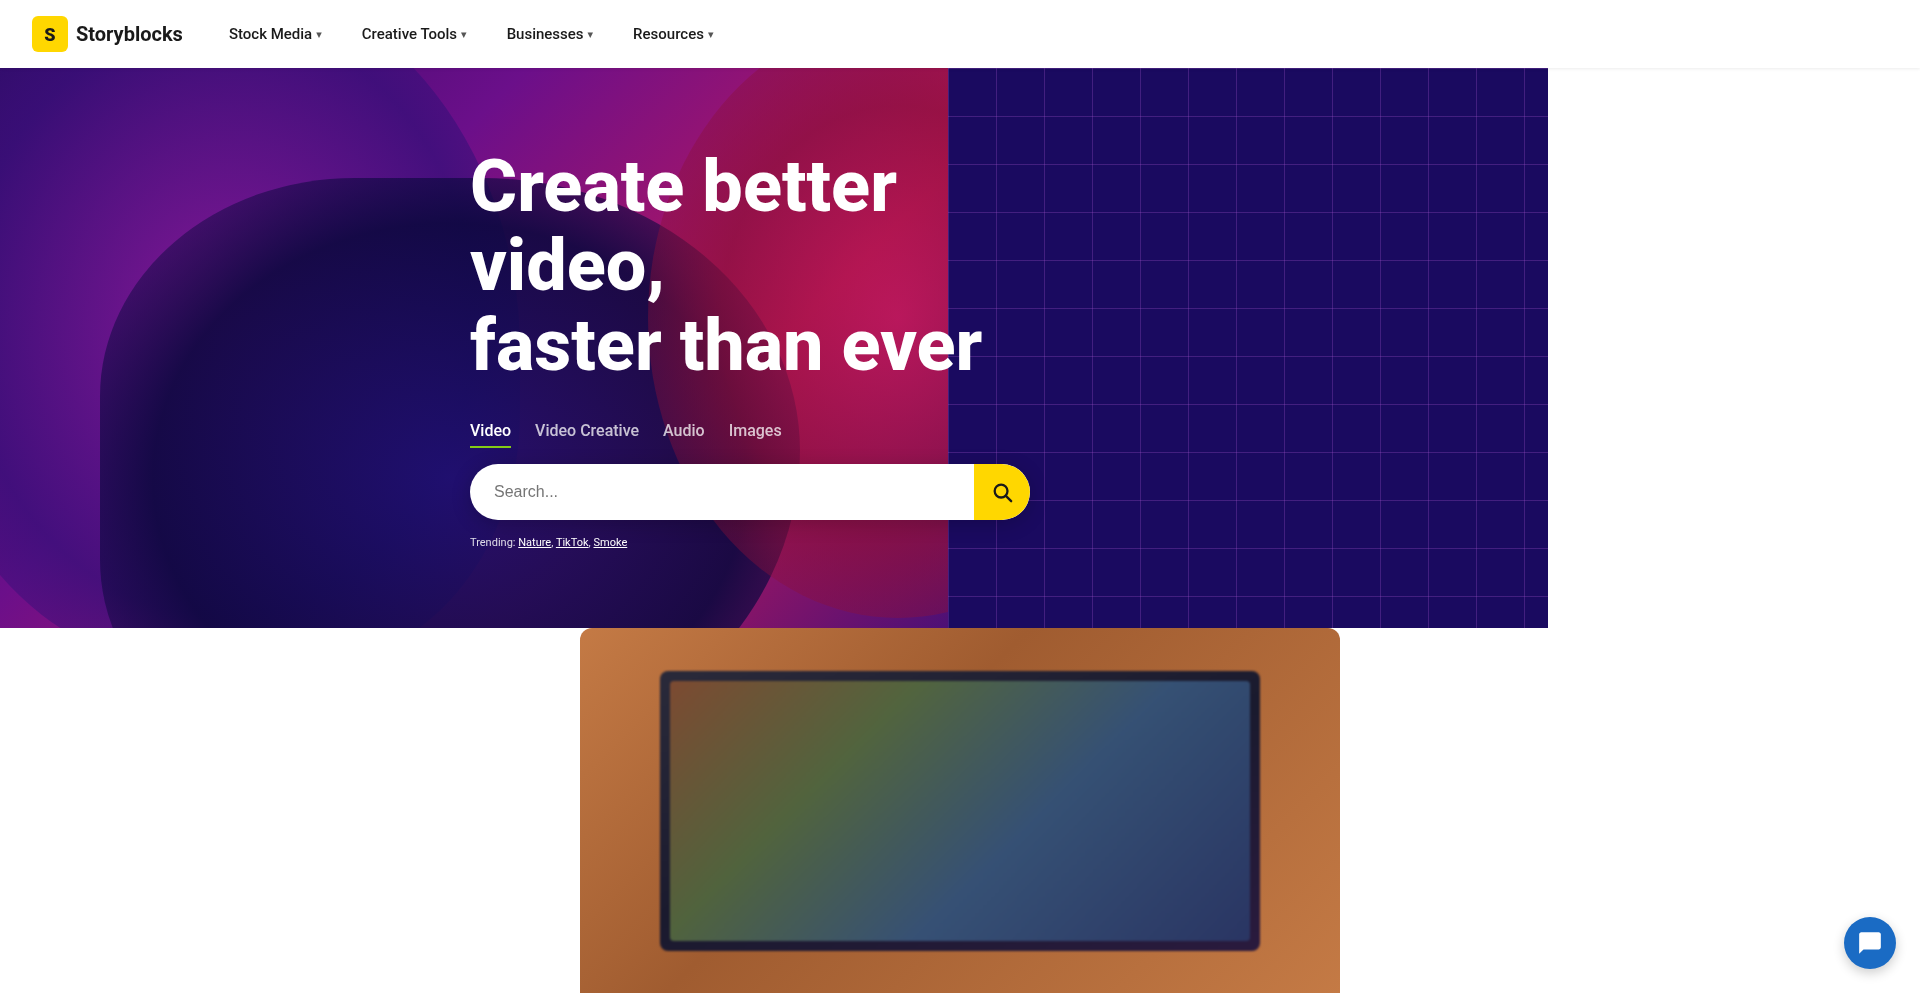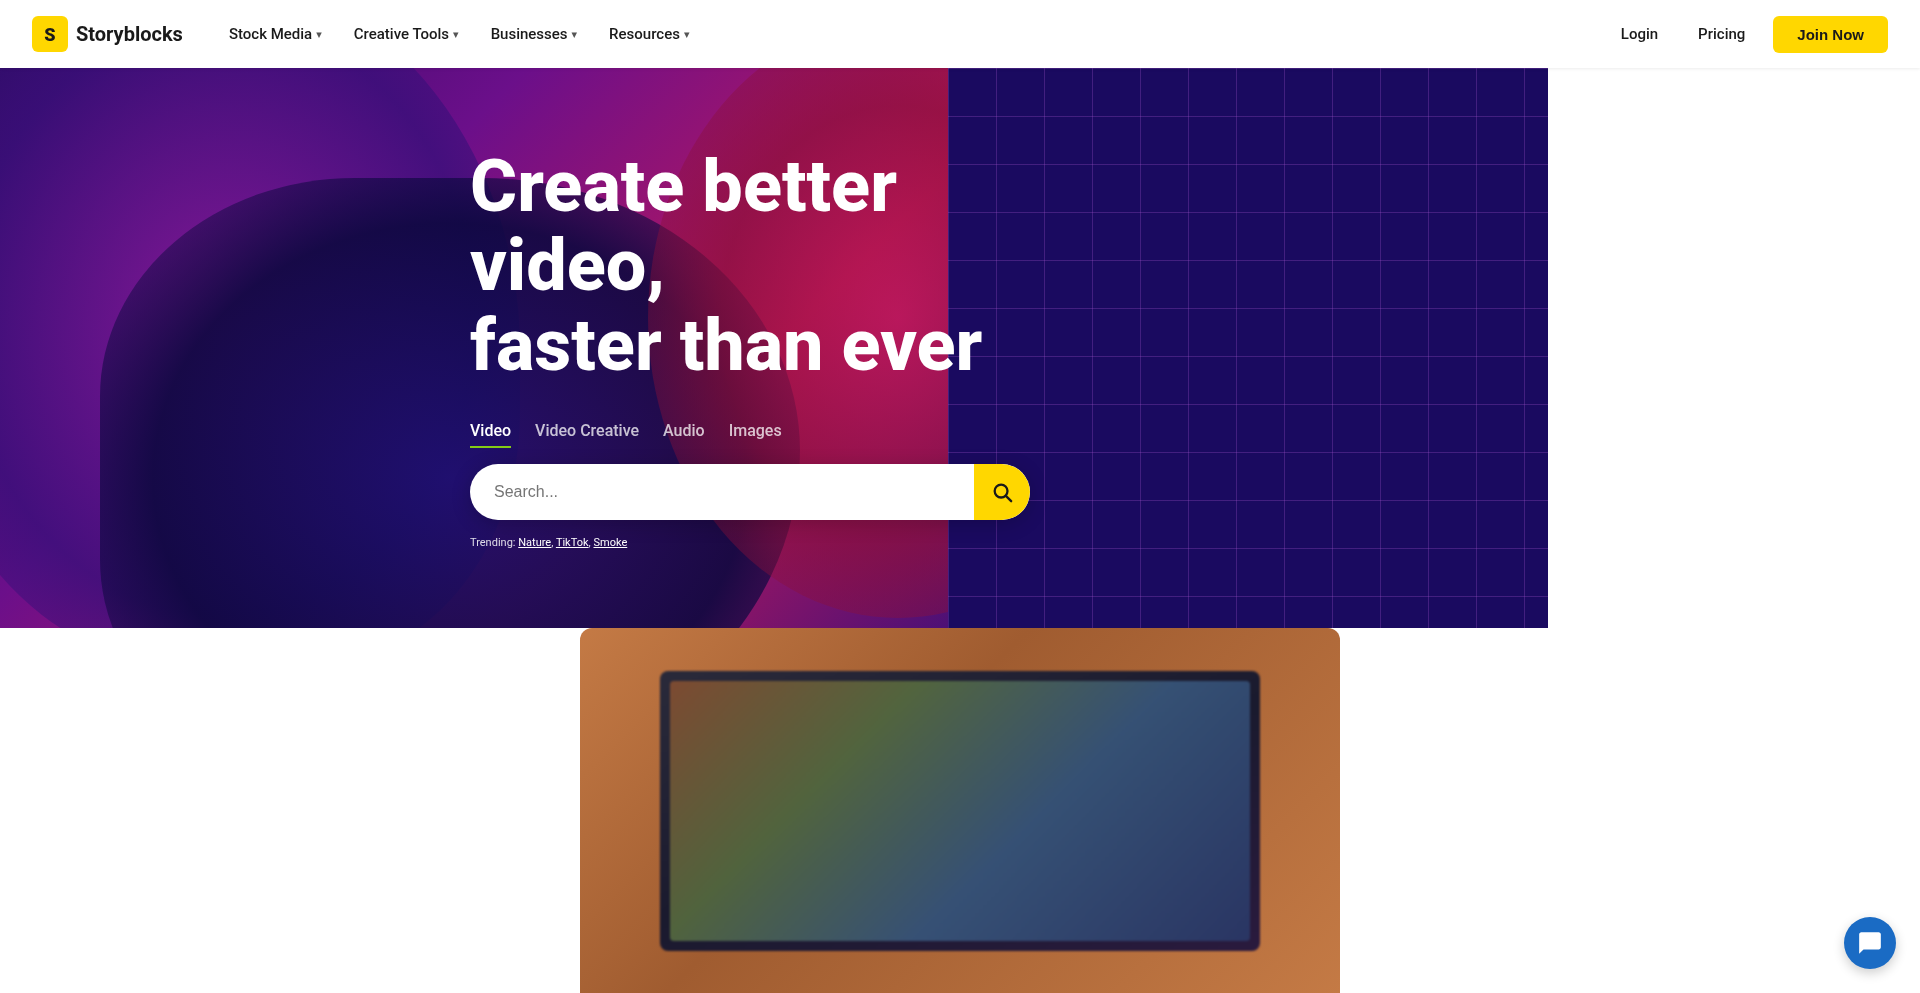--- a/index.html
+++ b/index.html
@@ -36,21 +36,21 @@
       color: #1a1a1a;
     }
     .logo-text {
       font-size: 20px;
       font-weight: 700;
       color: #1a1a1a;
     }
     .navbar-nav {
       display: flex;
       align-items: center;
-      gap: 4px;
+      gap: 12px;
       flex: 1;
     }
     .nav-item {
       display: flex;
       align-items: center;
       gap: 4px;
       padding: 8px 14px;
       font-size: 15px;
       font-weight: 500;
       color: #1a1a1a;
@@ -324,25 +324,20 @@
     <a class="nav-item">
       <span>Businesses</span>
       <span class="nav-chevron">▾</span>
     </a>
     <a class="nav-item">
       <span>Resources</span>
       <span class="nav-chevron">▾</span>
     </a>
   </div>
 
-  <div class="navbar-right">
-    <span class="nav-login">Login</span>
-    <span class="nav-pricing">Pricing</span>
-    <button class="nav-join">Join Now</button>
-  </div>
 </nav>
 
 <section class="hero">
   <div class="hero-bg"></div>
   <div class="hero-blob1"></div>
   <div class="hero-blob2"></div>
   <div class="hero-blob3"></div>
   <div class="hero-blob4"></div>
   <div class="hero-grid"></div>
 

